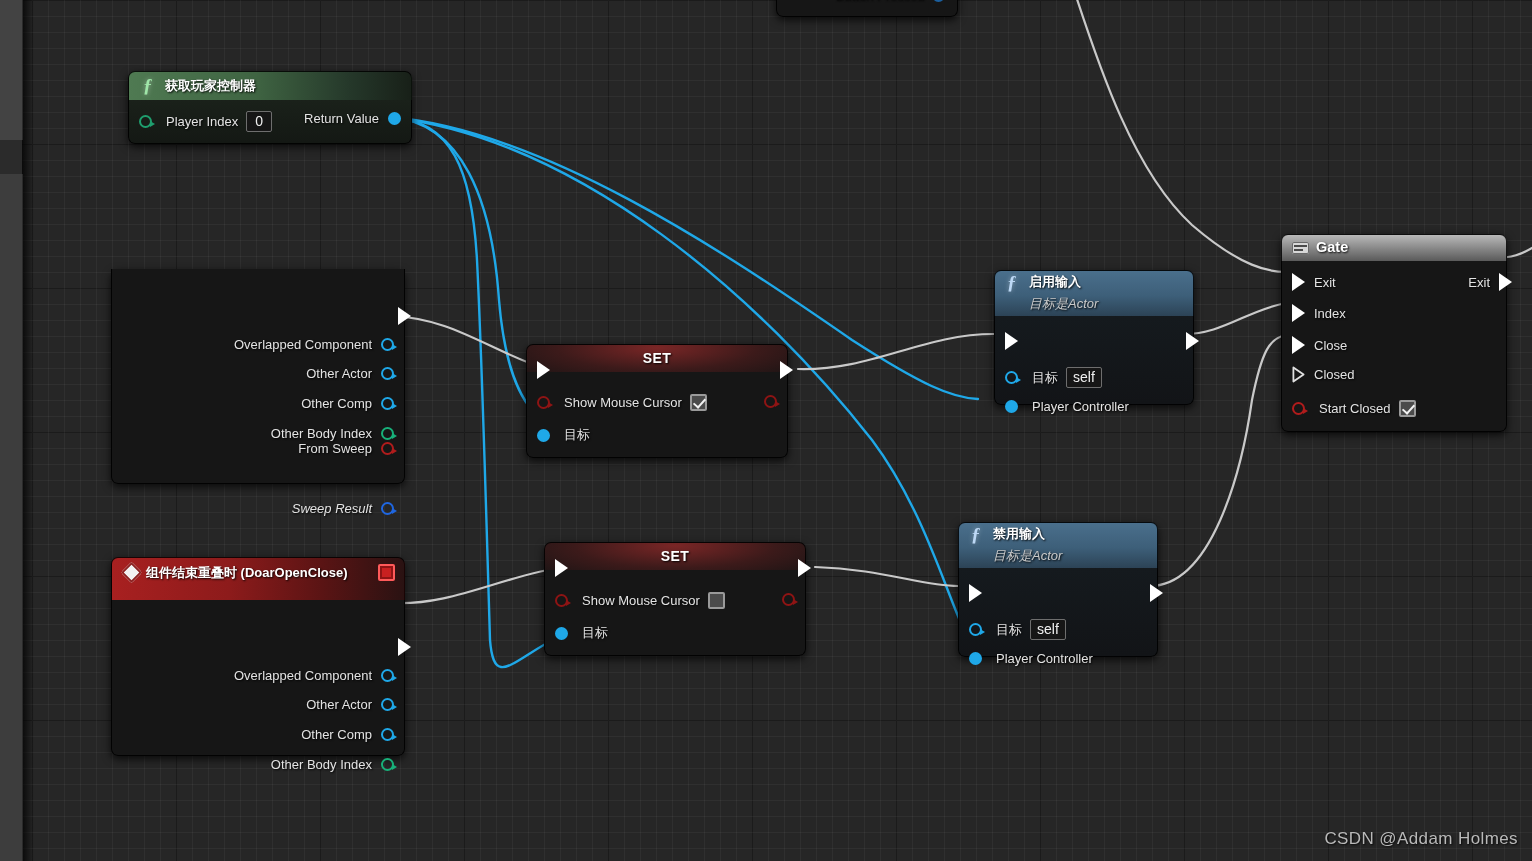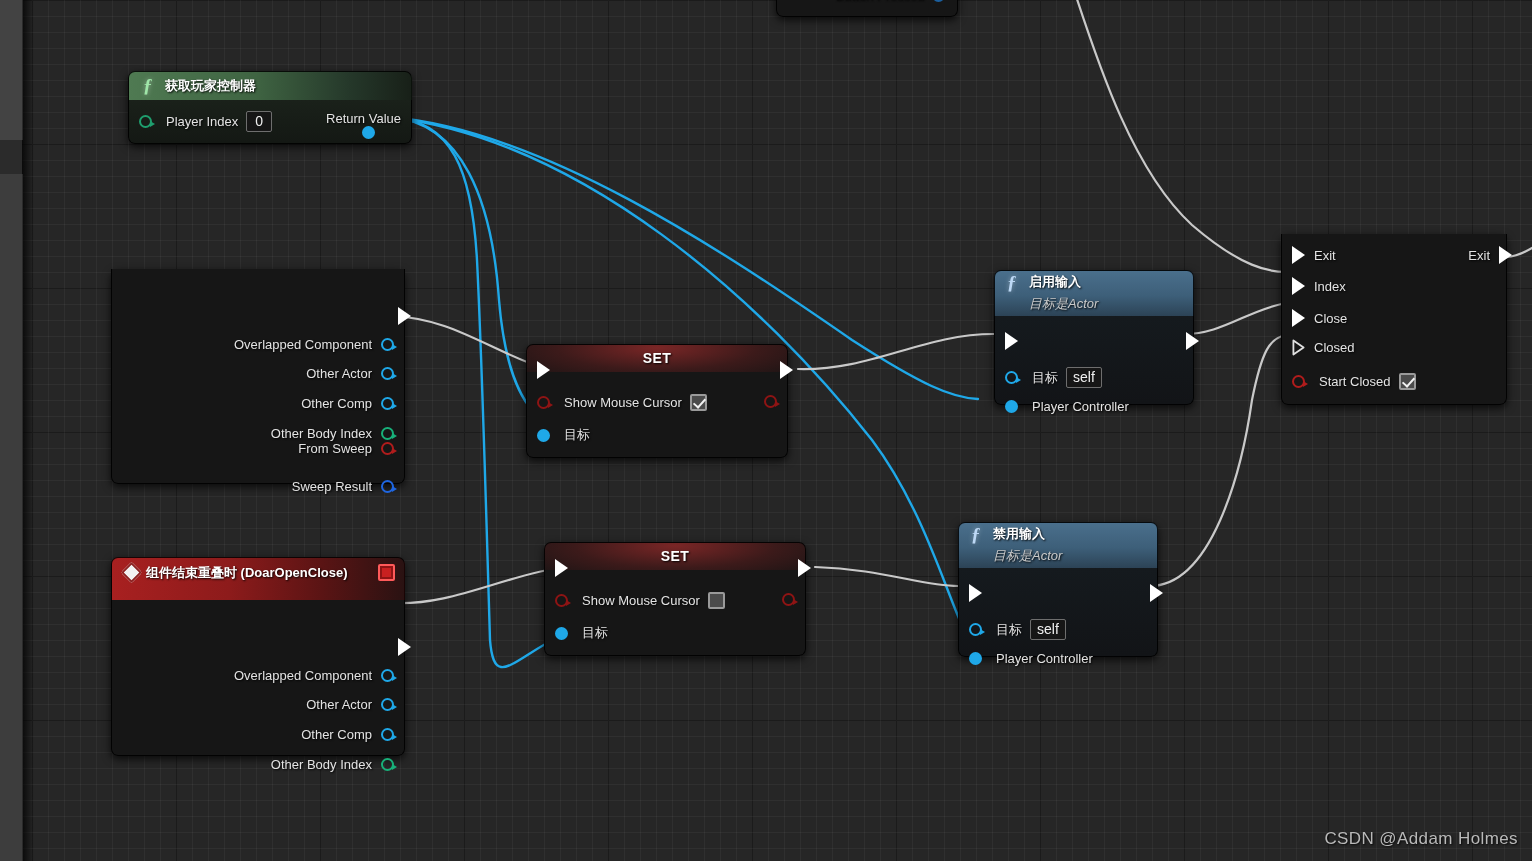--- a/index.html
+++ b/index.html
@@ -331,21 +331,21 @@
         <span class="fx-icon" style="position:absolute; left:14px; top:3px; color:#9fe6a8;">ƒ</span>
         <span class="hdr-title" style="position:absolute; left:36px; top:5px;">获取玩家控制器</span>
       </div>
       <div class="node-body" style="height:43px; position:relative;
            background:linear-gradient(to bottom,#1a211a,#141814);">
         <div class="pin-row" style="left:10px; top:11px;">
           <span class="pin-dot hollow" style="color:#1f9e6e; border:2.5px solid #1f9e6e;"></span>
           <span class="pin-label" style="margin-left:14px;">Player Index</span>
           <span class="val-box" style="margin-left:8px;">0</span>
         </div>
-        <div class="pin-row" style="right:10px; top:11px;flex-direction:column;">
+        <div class="pin-row" style="right:10px; top:11px;">
           <span class="pin-label">Return Value</span>
           <span class="pin-dot nostem" style="margin-left:9px; background:#1fa8e8; border:2px solid #1fa8e8;"></span>
         </div>
       </div>
     </div>
 
     <div class="node" style="left:89px; top:269px; width:294px;">
       <div class="node-body" style="height:214px; position:relative;">
         <div class="pin-row" style="right:-7px; top:38px;">
           <span class="exec-pin"></span>
@@ -363,21 +363,21 @@
           <span class="pin-dot hollow" style="margin-left:9px; color:#1fa8e8; border:2.5px solid #1fa8e8;"></span>
         </div>
         <div class="pin-row" style="right:10px; top:157px;">
           <span class="pin-label">Other Body Index</span>
           <span class="pin-dot hollow" style="margin-left:9px; color:#18b07a; border:2.5px solid #18b07a;"></span>
         </div>
         <div class="pin-row" style="right:10px; top:172px;">
           <span class="pin-label">From Sweep</span>
           <span class="pin-dot hollow" style="margin-left:9px; color:#b01c1c; border:2.5px solid #b01c1c;"></span>
         </div>
-        <div class="pin-row" style="right:10px; top:210px;">
+        <div class="pin-row" style="right:10px; top:232px;font-style:italic;">
           <span class="pin-label">Sweep Result</span>
           <span class="pin-dot hollow" style="margin-left:9px; color:#1f66e0; border:2.5px solid #1f66e0;"></span>
         </div>
       </div>
     </div>
 
     <div class="node" style="left:89px; top:557px; width:294px;">
       <div class="node-hdr" style="height:43px;
            background:linear-gradient(to right,#a82020 0%,#8d1b1b 40%,#5a1414 72%,#2a1212 100%);">
         <span class="diamond-icon" style="position:absolute; left:12px; top:7px;"></span>
@@ -507,20 +507,25 @@
           <span class="val-box" style="margin-left:8px;">self</span>
         </div>
         <div class="pin-row" style="left:10px; top:83px;">
           <span class="pin-dot nostem" style="background:#1fa8e8; border:2px solid #1fa8e8;"></span>
           <span class="pin-label" style="margin-left:14px;">Player Controller</span>
         </div>
       </div>
     </div>
 
     <div class="node" style="left:1259px; top:234px; width:226px;">
+      <div class="node-hdr" style="height:27px;
+           background:linear-gradient(to bottom,#b9b9b9 0%,#8e8e8e 45%,#5a5a5a 100%);">
+        <span class="gate-icon" style="position:absolute; left:10px; top:7px;"></span>
+        <span class="hdr-title" style="position:absolute; left:34px; top:4px; font-size:14.5px;">Gate</span>
+      </div>
       <div class="node-body" style="height:170px; position:relative;">
 
         <div class="pin-row" style="left:10px; top:12px;">
           <span class="exec-pin"></span>
           <span class="pin-label" style="margin-left:9px;">Exit</span>
         </div>
         <div class="pin-row" style="right:-6px; top:12px;">
           <span class="pin-label" style="margin-right:9px;">Exit</span>
           <span class="exec-pin"></span>
         </div>

